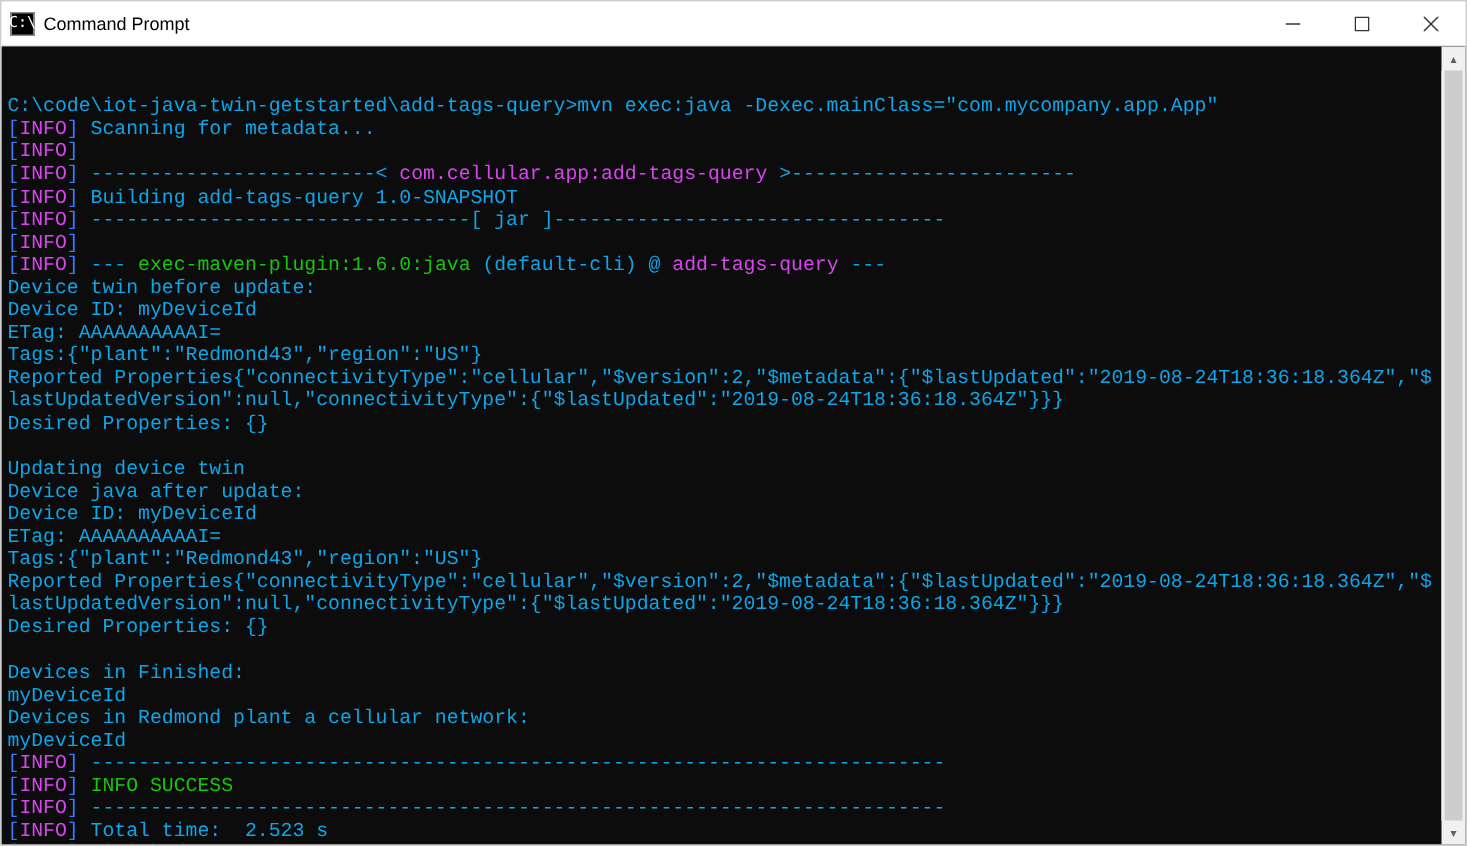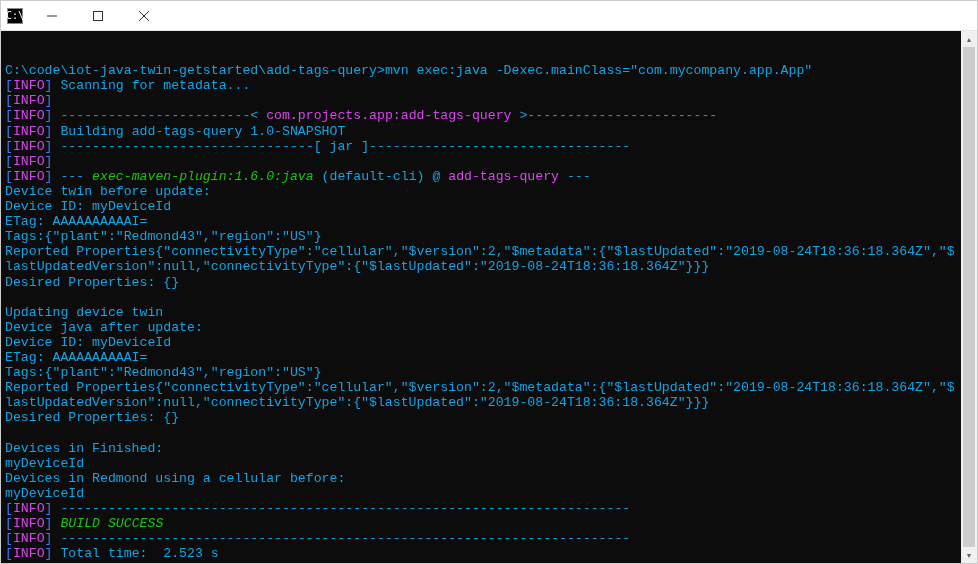--- a/index.html
+++ b/index.html
@@ -99,28 +99,29 @@
     .scroll-thumb {
       position: absolute;
       top: 0;
       left: 2px;
       right: 2px;
       height: 100%;
       background: #cdcdcd;
     }
     .c-blue { color: #3b78ff; }
     .c-cyan { color: #d946ef; }
-    .c-green { color: #16c60c; font-style: italic; }
+    .c-green { color: #16c60c; }
     .c-white { color: #0ea5e9; }
   </style>
 </head>
 <body>
 
 <div class="titlebar">
   <span class="titlebar-icon">C:\</span>
+  <span class="titlebar-title">Command Prompt</span>
   <div class="titlebar-buttons">
     <div class="titlebar-btn">
       <svg width="10" height="10">
           <line x1="0" y1="5" x2="10" y2="5"></line>
         </svg>
     </div>
     <div class="titlebar-btn">
       <svg width="10" height="10">
           <rect x="0.5" y="0.5" width="9" height="9"></rect>
         </svg>
@@ -133,21 +134,21 @@
     </div>
   </div>
 </div>
 
 <div class="terminal-area">
 <div class="terminal">
 <span> </span>
 <span class="c-white">C:\code\iot-java-twin-getstarted\add-tags-query&gt;</span><span class="c-white">mvn exec:java -Dexec.mainClass="com.mycompany.app.App"</span>
 <span class="c-blue">[</span><span class="c-cyan">INFO</span><span class="c-blue">]</span><span class="c-white"> Scanning for metadata...</span>
 <span class="c-blue">[</span><span class="c-cyan">INFO</span><span class="c-blue">]</span>
-<span class="c-blue">[</span><span class="c-cyan">INFO</span><span class="c-blue">]</span><span class="c-white"> ------------------------&lt; </span><span class="c-cyan">com.projects.app:add-tags-query</span><span class="c-white"> &gt;------------------------</span>
+<span class="c-blue">[</span><span class="c-cyan">INFO</span><span class="c-blue">]</span><span class="c-white"> ------------------------&lt; </span><span class="c-cyan">com.cellular.app:add-tags-query</span><span class="c-white"> &gt;------------------------</span>
 <span class="c-blue">[</span><span class="c-cyan">INFO</span><span class="c-blue">]</span><span class="c-white"> Building add-tags-query 1.0-SNAPSHOT</span>
 <span class="c-blue">[</span><span class="c-cyan">INFO</span><span class="c-blue">]</span><span class="c-white"> --------------------------------[ jar ]---------------------------------</span>
 <span class="c-blue">[</span><span class="c-cyan">INFO</span><span class="c-blue">]</span>
 <span class="c-blue">[</span><span class="c-cyan">INFO</span><span class="c-blue">]</span><span class="c-white"> --- </span><span class="c-green">exec-maven-plugin:1.6.0:java</span><span class="c-white"> (default-cli) @ </span><span class="c-cyan">add-tags-query</span><span class="c-white"> ---</span>
 <span class="c-white">Device twin before update:</span>
 <span class="c-white">Device ID: myDeviceId</span>
 <span class="c-white">ETag: AAAAAAAAAAI=</span>
 <span class="c-white">Tags:{"plant":"Redmond43","region":"US"}</span>
 <span class="c-white">Reported Properties{"connectivityType":"cellular","$version":2,"$metadata":{"$lastUpdated":"2019-08-24T18:36:18.364Z","$</span>
 <span class="c-white">lastUpdatedVersion":null,"connectivityType":{"$lastUpdated":"2019-08-24T18:36:18.364Z"}}}</span>
@@ -157,24 +158,24 @@
 <span class="c-white">Device java after update:</span>
 <span class="c-white">Device ID: myDeviceId</span>
 <span class="c-white">ETag: AAAAAAAAAAI=</span>
 <span class="c-white">Tags:{"plant":"Redmond43","region":"US"}</span>
 <span class="c-white">Reported Properties{"connectivityType":"cellular","$version":2,"$metadata":{"$lastUpdated":"2019-08-24T18:36:18.364Z","$</span>
 <span class="c-white">lastUpdatedVersion":null,"connectivityType":{"$lastUpdated":"2019-08-24T18:36:18.364Z"}}}</span>
 <span class="c-white">Desired Properties: {}</span>
 <span> </span>
 <span class="c-white">Devices in Finished:</span>
 <span class="c-white">myDeviceId</span>
-<span class="c-white">Devices in Redmond using a cellular before:</span>
+<span class="c-white">Devices in Redmond plant a cellular network:</span>
 <span class="c-white">myDeviceId</span>
 <span class="c-blue">[</span><span class="c-cyan">INFO</span><span class="c-blue">]</span><span class="c-white"> ------------------------------------------------------------------------</span>
-<span class="c-blue">[</span><span class="c-cyan">INFO</span><span class="c-blue">]</span><span class="c-white"> </span><span class="c-green">BUILD SUCCESS</span>
+<span class="c-blue">[</span><span class="c-cyan">INFO</span><span class="c-blue">]</span><span class="c-white"> </span><span class="c-green">INFO SUCCESS</span>
 <span class="c-blue">[</span><span class="c-cyan">INFO</span><span class="c-blue">]</span><span class="c-white"> ------------------------------------------------------------------------</span>
 <span class="c-blue">[</span><span class="c-cyan">INFO</span><span class="c-blue">]</span><span class="c-white"> Total time:  2.523 s</span>
 <span class="c-blue">[</span><span class="c-cyan">INFO</span><span class="c-blue">]</span><span class="c-white"> Finished at: 2019-08-24T11:38:14-07:00</span>
 
 
 </div>
   <div class="scrollbar">
     <div class="scroll-arrow">▴</div>
     <div class="scroll-track">
       <div class="scroll-thumb"></div>

